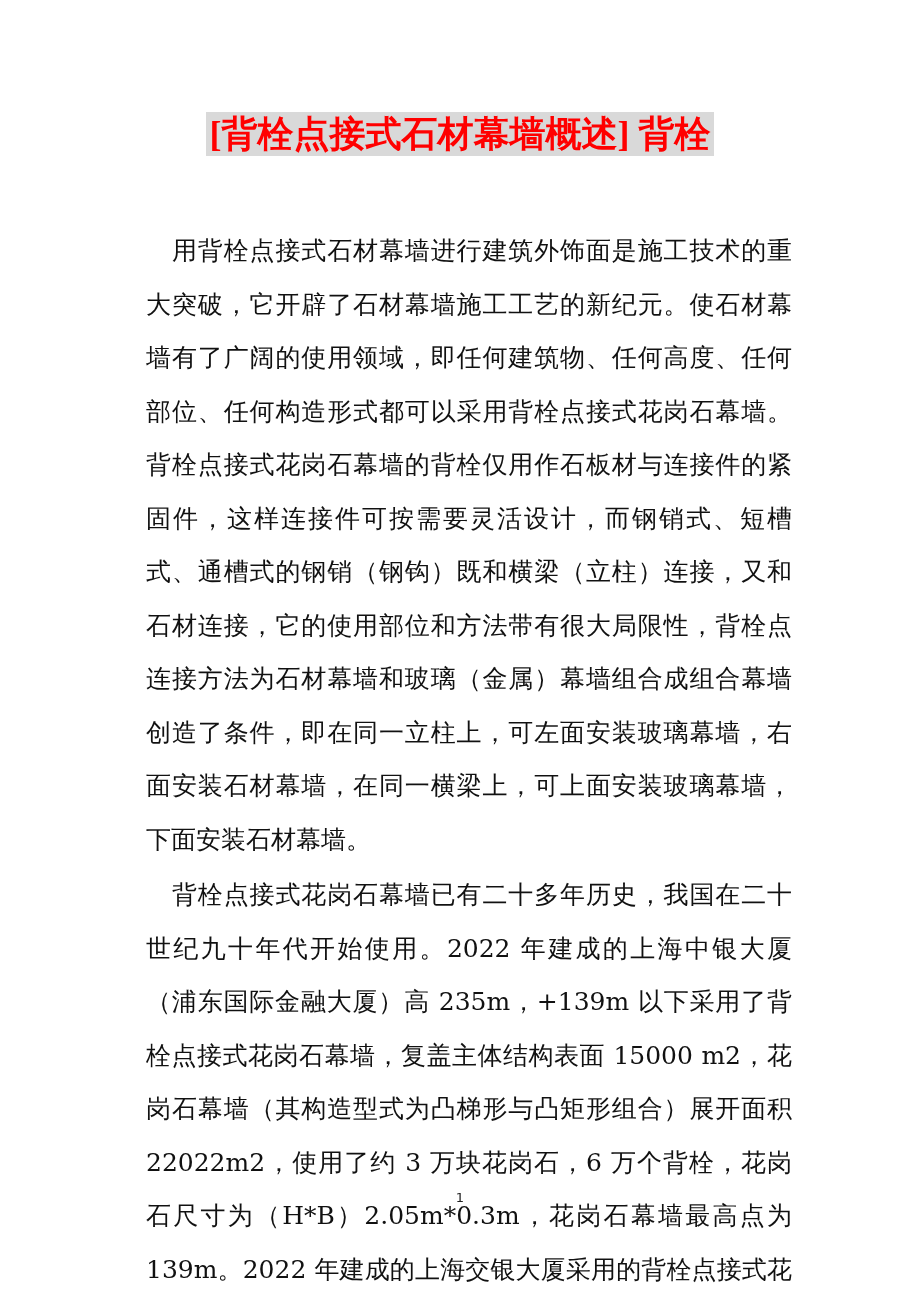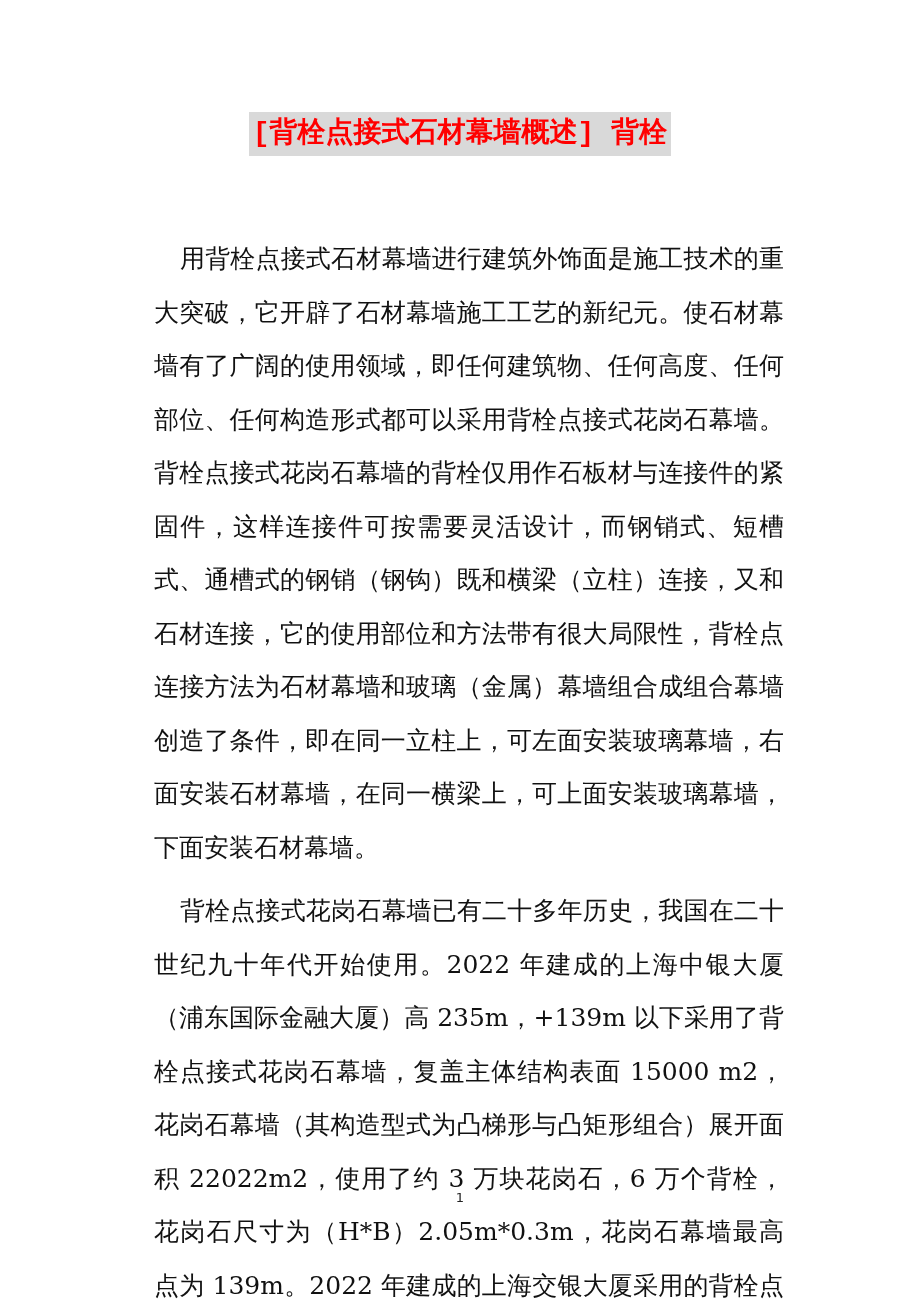--- a/index.html
+++ b/index.html
@@ -1,20 +1,20 @@
 <!DOCTYPE html>
 <html><head>
   <meta charset="utf-8">
   <style>
     html, body { margin: 0; padding: 0; background: #ffffff; }
     body { width: 920px; height: 1302px; position: relative; overflow: hidden; font-family: "DejaVu Serif", serif; color: #111; }
     .title-wrap { position: absolute; top: 112px; left: 0; width: 920px; text-align: center; }
-    .title { display: inline-block; background: #d9d9d9; color: #ff0000; font-family: Liberation Mono, monospace; font-weight: bold; font-size: 28px; line-height: 44px; padding: 0 4px; letter-spacing: 0px; }
+    .title { display: inline-block; background: #d9d9d9; color: #ff0000; font-family: Liberation Serif, serif; font-weight: bold; font-size: 36px; line-height: 44px; padding: 0 4px; letter-spacing: 0px; }
     .body-text { position: absolute; top: 222px; left: 144px; width: 650px; }
-    .para { margin: 10px; font-size: 25px; line-height: 53.5px; text-indent: 26px; text-align: justify; text-justify: inter-character; }
+    .para { margin: 2px; font-size: 25px; line-height: 53.5px; text-indent: 26px; text-align: justify; text-justify: inter-character; }
     .para + .para { margin-top: 0; }
     .page-number { position: absolute; top: 1190px; left: 0; width: 920px; text-align: center; font-size: 13px; font-family: "DejaVu Sans", sans-serif; color: #222; }
   </style>
 </head>
 <body>
 
 <div class="title-wrap">
   <span class="title">[背栓点接式石材幕墙概述] 背栓</span>
 </div>
 

